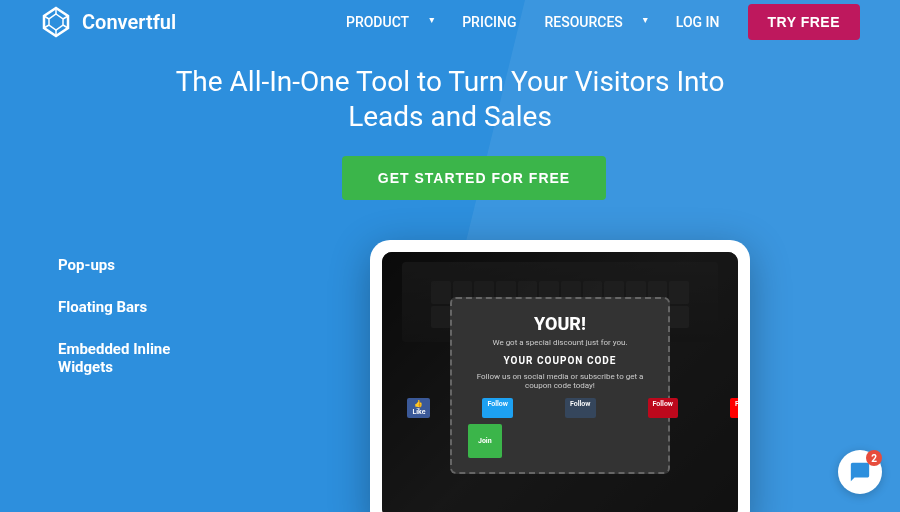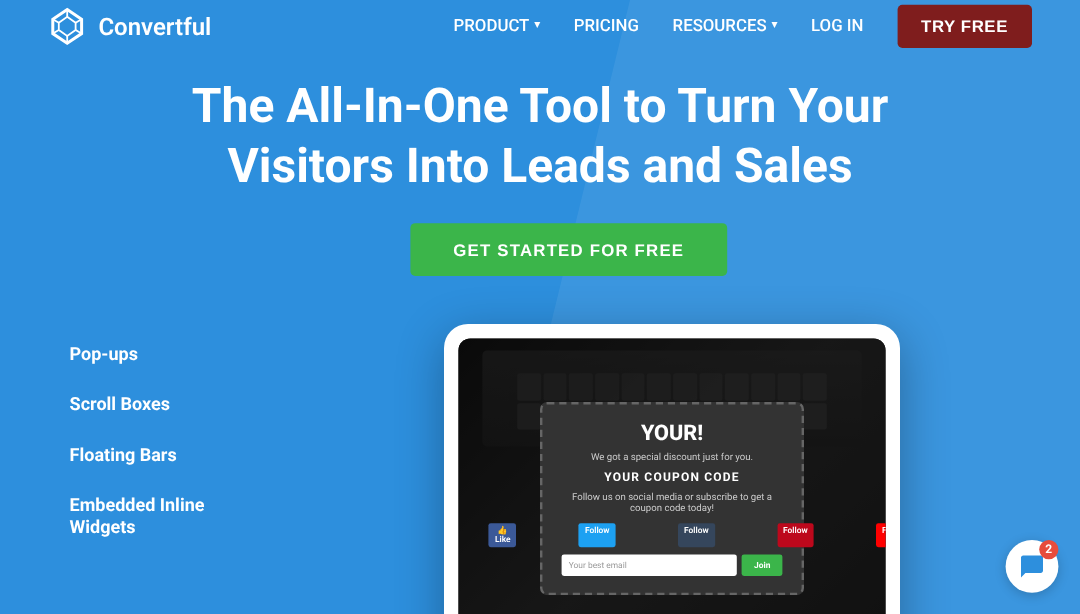--- a/index.html
+++ b/index.html
@@ -37,55 +37,55 @@
       display: flex;
       align-items: center;
       gap: 28px;
     }
     .nav-link {
       color: white;
       text-decoration: none;
       font-size: 14px;
       font-weight: 500;
       display: flex;
-      gap: 4px;
+      gap: 20px;
       cursor: pointer;
     }
     .nav-link .chevron {
       font-size: 10px;
     }
     .nav-login {
       color: white;
       font-size: 14px;
       font-weight: 500;
       cursor: pointer;
     }
     .btn-try-free {
-      background: #7f1d1d;
+      background: #be185d;
       color: white;
       border: none;
       padding: 10px 20px;
       border-radius: 4px;
       font-size: 14px;
       font-weight: 700;
       cursor: pointer;
       letter-spacing: 0.5px;
     }
 
     
     .hero {
       text-align: center;
       padding: 20px 40px 10px;
       position: relative;
       z-index: 10;
     }
     .hero h1 {
       color: white;
-      font-size: 40px;
-      font-weight: 700;
+      font-size: 28px;
+      font-weight: 400;
       line-height: 1.25;
       max-width: 600px;
       margin: 0 auto 22px;
     }
     .btn-get-started {
       background: #3bb54a;
       color: white;
       border: none;
       padding: 14px 36px;
       border-radius: 4px;
@@ -252,21 +252,21 @@
       font-size: 7px;
       color: #999;
       display: flex;
       align-items: center;
       padding: 0 6px;
     }
     .popup-join-btn {
       background: #3bb54a;
       color: white;
       border-radius: 2px;
-      height: 18px;
+      height: 34px;
       padding: 0 10px;
       font-size: 7px;
       font-weight: 700;
       display: flex;
       align-items: center;
     }
 
     
     .chat-bubble {
       position: absolute;
@@ -356,23 +356,20 @@
   <button class="btn-get-started">GET STARTED FOR FREE</button>
 </div>
 
 <div class="main-content">
 
   <div class="sidebar">
     <div class="sidebar-item">
       <span>Pop-ups</span>
     </div>
     <div class="sidebar-item">
-      <span>Scroll Boxes</span>
-    </div>
-    <div class="sidebar-item">
       <span>Floating Bars</span>
     </div>
     <div class="sidebar-item">
       <span>Embedded Inline Widgets</span>
     </div>
 
   </div>
 
   <div class="tablet-area">
     <div class="tablet-frame">
@@ -415,23 +412,20 @@
             <div class="popup-coupon-label">YOUR COUPON CODE</div>
             <div class="popup-subtitle">Follow us on social media or subscribe to get a coupon code today!</div>
             <div class="popup-social">
               <span class="social-btn social-fb">👍 Like</span>
               <span class="social-btn social-tw">Follow</span>
               <span class="social-btn social-tu">Follow</span>
               <span class="social-btn social-pi">Follow</span>
               <span class="social-btn social-yt">Follow</span>
             </div>
             <div class="popup-input-row">
-              <div class="popup-email-input">
-                <span>Your best email</span>
-              </div>
               <div class="popup-join-btn">Join</div>
             </div>
           </div>
         </div>
 
       </div>
     </div>
   </div>
 </div>
 

